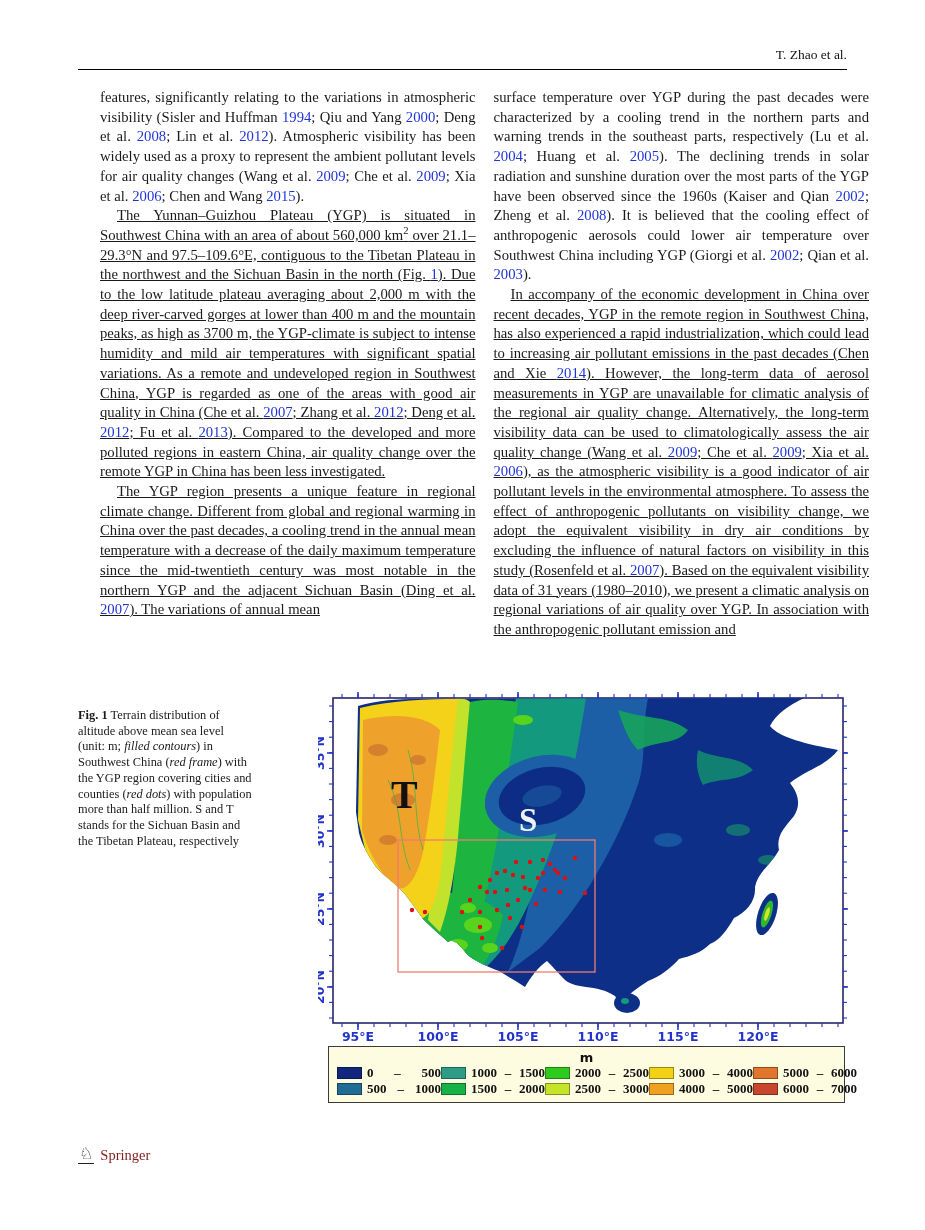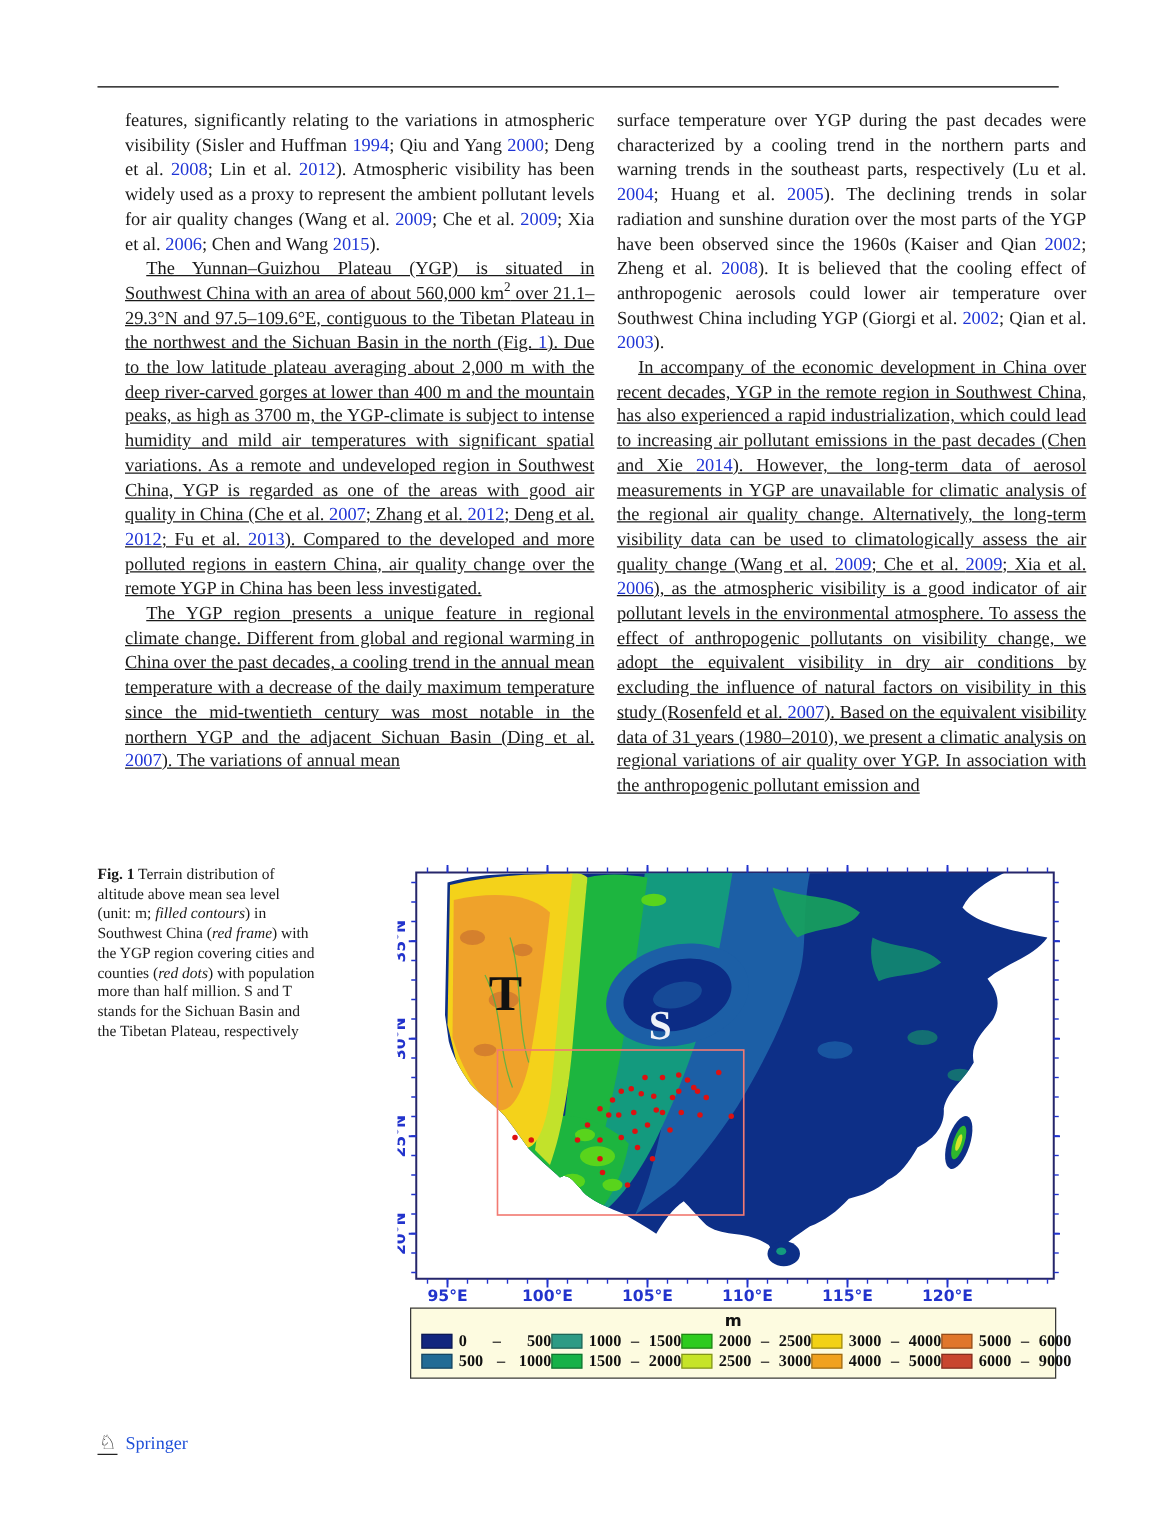--- a/index.html
+++ b/index.html
@@ -10,43 +10,44 @@
   .rule{position:absolute;top:69px;left:78px;width:769px;border-top:1.4px solid #000;height:0;}
   .columns{position:absolute;top:88px;left:78px;width:769px;display:flex;gap:18px;margin-left:22px;}
   .col{flex:1;text-align:justify;font-size:14.7px;line-height:19.7px;}
   .col p{margin:0;}
   .col p.indent{text-indent:17px;text-decoration:underline;}
   .cite{color:#1f34d6;}
   .sup{vertical-align:super;font-size:0.72em;line-height:0;}
   .b{font-weight:bold;}
   .i{font-style:italic;}
   .figure{position:absolute;top:690px;left:78px;width:769px;height:420px;}
-  .fig-caption{position:absolute;left:0;top:2px;width:174px;font-size:12.4px;line-height:15.7px;
+  .fig-caption{position:absolute;left:0;top:18px;width:174px;font-size:12.4px;line-height:15.7px;
         text-align:left;}
   .map-wrap{position:absolute;left:240px;top:0;width:530px;height:358px;}
   .legend{position:absolute;left:250px;top:356px;width:499px;background:#fdfbe0;
         border:1.6px solid #3a3a3a;padding:3px 8px 5px 8px;}
   .legend-title{text-align:center;font-family:"DejaVu Sans",sans-serif;font-weight:bold;
         font-size:13px;color:#111;line-height:15px;}
   .legend-row{display:flex;}
   .legend-cell{flex:1;display:flex;align-items:center;height:16px;}
   .swatch{width:23px;height:10px;margin-right:5px;border:0.5px solid rgba(0,0,0,.35);flex:none;}
   .range{display:flex;justify-content:space-between;width:74px;
         font-family:"Liberation Serif",serif;font-weight:bold;font-size:13px;color:#111;}
   .footer{position:absolute;left:78px;top:1146px;display:flex;align-items:flex-end;gap:6px;}
   .knight{font-family:"DejaVu Sans",sans-serif;font-size:16px;line-height:1;
         border-bottom:1.4px solid #222;padding:0 1px 1px 1px;}
-  .pubname{font-size:14.5px;color:#1d4ed8;}
+  .pubname{font-size:14.5px;color:#7f1d1d;}
   svg text{user-select:none;}
 </style>
 </head>
 <body>
 
 <div class="page">
 
+  <div class="running-head">T. Zhao et al.</div>
   <div class="rule"></div>
 
   <div class="columns">
     <div class="col">
       <p><span>features, significantly relating to the variations in atmospheric visibility (Sisler and Huffman </span><span class="cite">1994</span><span>; Qiu and Yang </span><span class="cite">2000</span><span>; Deng et al. </span><span class="cite">2008</span><span>; Lin et al. </span><span class="cite">2012</span><span>). Atmospheric visibility has been widely used as a proxy to represent the ambient pollutant levels for air quality changes (Wang et al. </span><span class="cite">2009</span><span>; Che et al. </span><span class="cite">2009</span><span>; Xia et al. </span><span class="cite">2006</span><span>; Chen and Wang </span><span class="cite">2015</span><span>).</span></p>
       <p class="indent"><span>The Yunnan–Guizhou Plateau (YGP) is situated in Southwest China with an area of about 560,000 km</span><span class="sup">2</span><span> over 21.1–29.3°N and 97.5–109.6°E, contiguous to the Tibetan Plateau in the northwest and the Sichuan Basin in the north (Fig. </span><span class="cite">1</span><span>). Due to the low latitude plateau averaging about 2,000 m with the deep river-carved gorges at lower than 400 m and the mountain peaks, as high as 3700 m, the YGP-climate is subject to intense humidity and mild air temperatures with significant spatial variations. As a remote and undeveloped region in Southwest China, YGP is regarded as one of the areas with good air quality in China (Che et al. </span><span class="cite">2007</span><span>; Zhang et al. </span><span class="cite">2012</span><span>; Deng et al. </span><span class="cite">2012</span><span>; Fu et al. </span><span class="cite">2013</span><span>). Compared to the developed and more polluted regions in eastern China, air quality change over the remote YGP in China has been less investigated.</span></p>
       <p class="indent"><span>The YGP region presents a unique feature in regional climate change. Different from global and regional warming in China over the past decades, a cooling trend in the annual mean temperature with a decrease of the daily maximum temperature since the mid-twentieth century was most notable in the northern YGP and the adjacent Sichuan Basin (Ding et al. </span><span class="cite">2007</span><span>). The variations of annual mean</span></p>
     </div>
     <div class="col">
       <p><span>surface temperature over YGP during the past decades were characterized by a cooling trend in the northern parts and warning trends in the southeast parts, respectively (Lu et al. </span><span class="cite">2004</span><span>; Huang et al. </span><span class="cite">2005</span><span>). The declining trends in solar radiation and sunshine duration over the most parts of the YGP have been observed since the 1960s (Kaiser and Qian </span><span class="cite">2002</span><span>; Zheng et al. </span><span class="cite">2008</span><span>). It is believed that the cooling effect of anthropogenic aerosols could lower air temperature over Southwest China including YGP (Giorgi et al. </span><span class="cite">2002</span><span>; Qian et al. </span><span class="cite">2003</span><span>).</span></p>
@@ -377,21 +378,21 @@
                 <span>4000</span>
                 <span>–</span>
                 <span>5000</span>
               </span>
             </div>
             <div class="legend-cell">
               <span class="swatch" style="background: rgb(200, 70, 46);"></span>
               <span class="range">
                 <span>6000</span>
                 <span>–</span>
-                <span>9000</span>
+                <span>7000</span>
               </span>
             </div>
           </div>
         </div>
     </div>
   </div>
 
   <div class="footer">
     <span class="knight">♘</span>
     <span class="pubname">Springer</span>

